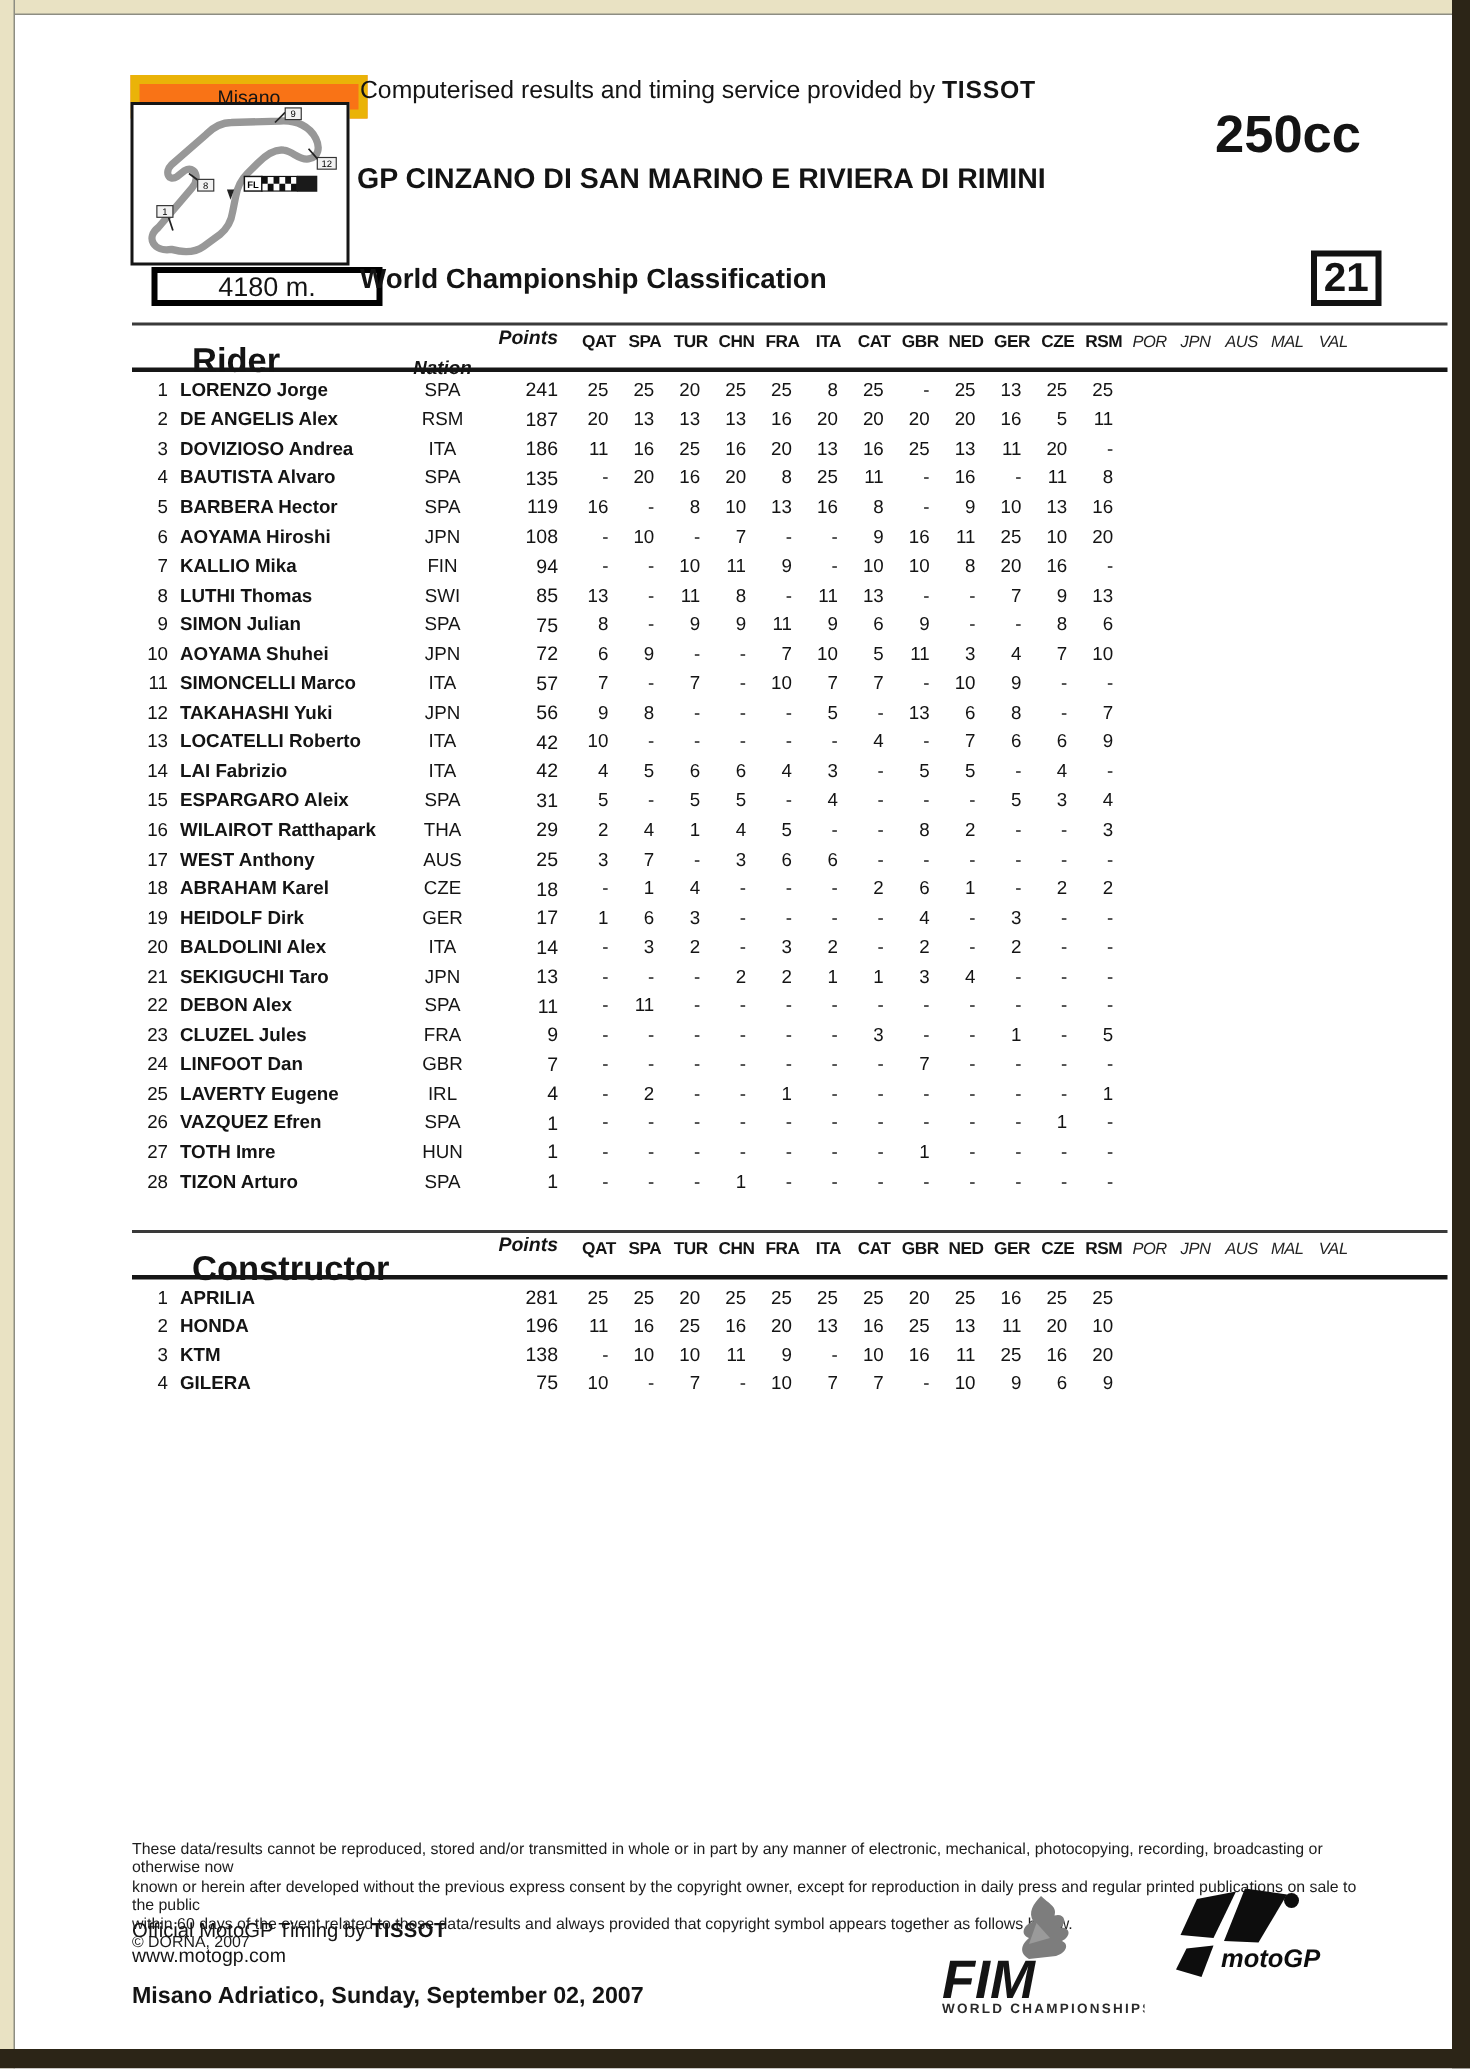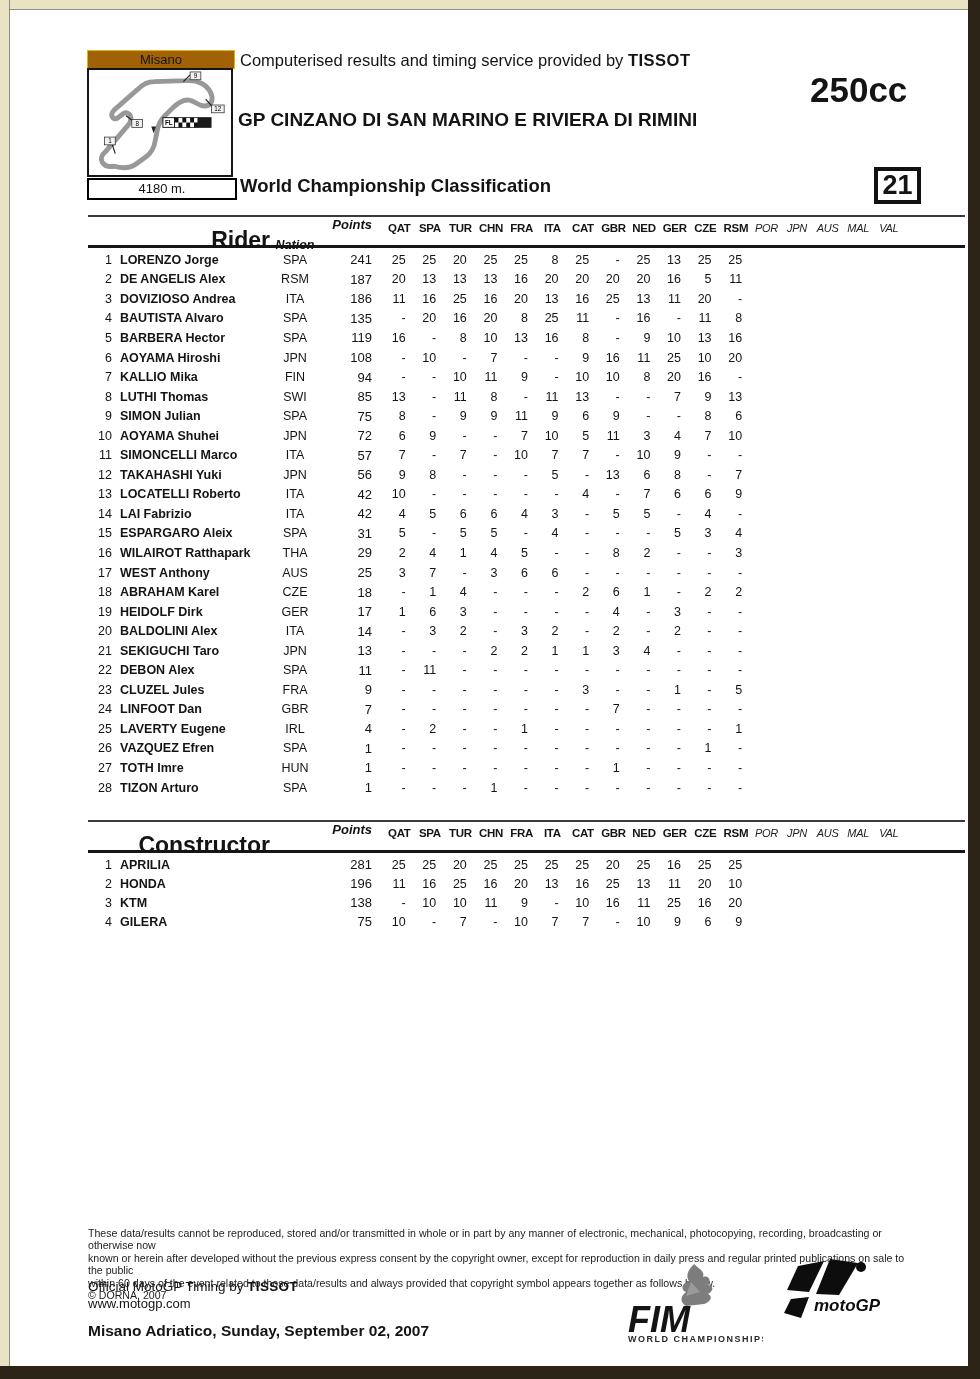--- a/index.html
+++ b/index.html
@@ -11,37 +11,37 @@
   }
   
   .frame-top    { position:absolute; left:0; top:0; width:980px; height:9px;  background:#e9e2c3; border-bottom:1px solid #8d8d82; z-index:8; }
   .frame-left   { position:absolute; left:0; top:0; width:9px;  height:1379px; background:#e9e2c3; border-right:1px solid #8d8d82; z-index:8; }
   .frame-right  { position:absolute; right:0; top:0; width:12px; height:1379px; background:#2c2517; z-index:9; }
   .frame-bottom { position:absolute; left:0; bottom:0; width:980px; height:13px; background:#2c2517; z-index:9; }
 
   .abs { position:absolute; }
 
   
-  .circuit-name-box { left:87px; top:50px; width:146px; height:17px; border:1px solid #eab308; text-align:center; font-size:13px; line-height:17px; background:#a16207; }
+  .circuit-name-box { left:87px; top:50px; width:146px; height:17px; border:6px solid #eab308; text-align:center; font-size:13px; line-height:17px; background:#f97316; }
   .track-map-box    { left:87px; top:68px; width:146px; height:109px; border:2px solid #151515; box-sizing:border-box; background:#fff; }
-  .circuit-length-box { left:87px; top:178px; width:146px; height:18px; border:2px solid #000000; text-align:center; font-size:13px; line-height:18px; background:#fff; }
+  .circuit-length-box { left:101px; top:178px; width:146px; height:18px; border:4px solid #000000; text-align:center; font-size:18px; line-height:18px; background:#fff; }
   .service-line { left:240px; top:51px; font-size:16.5px; }
   .service-line b { font-weight:bold; letter-spacing:0.5px; }
   .category   { left:810px; top:70px; font-size:35px; font-weight:bold; }
   .event-title{ left:238px; top:109px; font-size:19px; font-weight:bold; white-space:nowrap; }
   .doc-title  { left:240px; top:175px; font-size:18.5px; font-weight:bold; }
   .page-num-box { left:874px; top:167px; width:47px; height:37px; border:4px solid #111; box-sizing:border-box; text-align:center; font-size:27px; font-weight:bold; line-height:28px; }
 
   
   .score-table { position:absolute; left:88px; width:877px; }
   #rider-table { top:215px; }
   #constructor-table { top:820px; }
   .grid21 { display:grid; grid-template-columns:24px 158px 50px 52px 12px repeat(17,30.6px); }
   .thead { align-items:end; border-top:2px solid #3a3a3a; border-bottom:3px solid #161616; height:27px; padding-bottom:1px; }
-  .h-title  { font-size:23px; font-weight:bold; padding-left:16px; line-height:24px; white-space:nowrap;text-align:right; }
+  .h-title  { font-size:23px; font-weight:bold; padding-left:16px; line-height:24px; white-space:nowrap; }
   .h-nation { font-style:italic; font-weight:bold; font-size:12.5px; text-align:center; padding-bottom:0; }
   .h-points { font-style:italic; font-weight:bold; font-size:13px; text-align:right; padding-bottom:20px; }
   .codes { display:contents; }
   .hcode { font-weight:bold; font-size:11.5px; text-align:center; padding-bottom:18px; letter-spacing:-0.3px; }
   .hcode.future { font-weight:normal; font-style:italic; font-size:11px; color:#232323; }
   .tbody { padding-top:2px; }
   .trow { height:19.55px; align-items:center; font-size:12.5px; }
   #constructor-table .trow { height:19px; }
   .c-pos    { text-align:right; }
   .c-name   { padding-left:8px; font-weight:bold; white-space:nowrap; }

